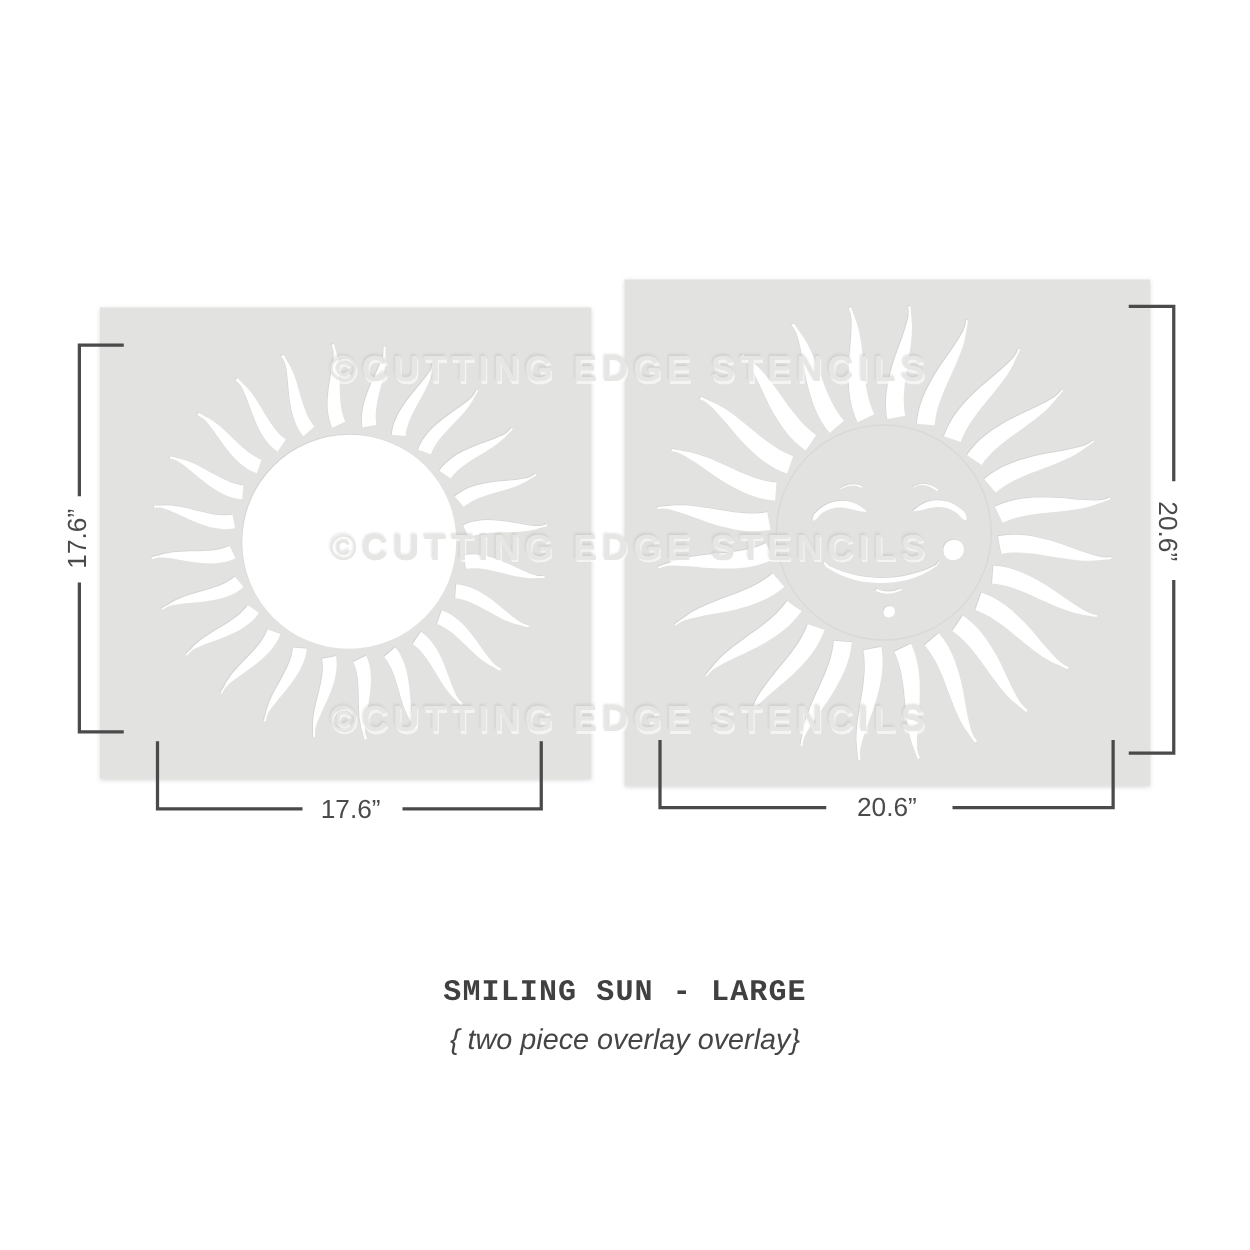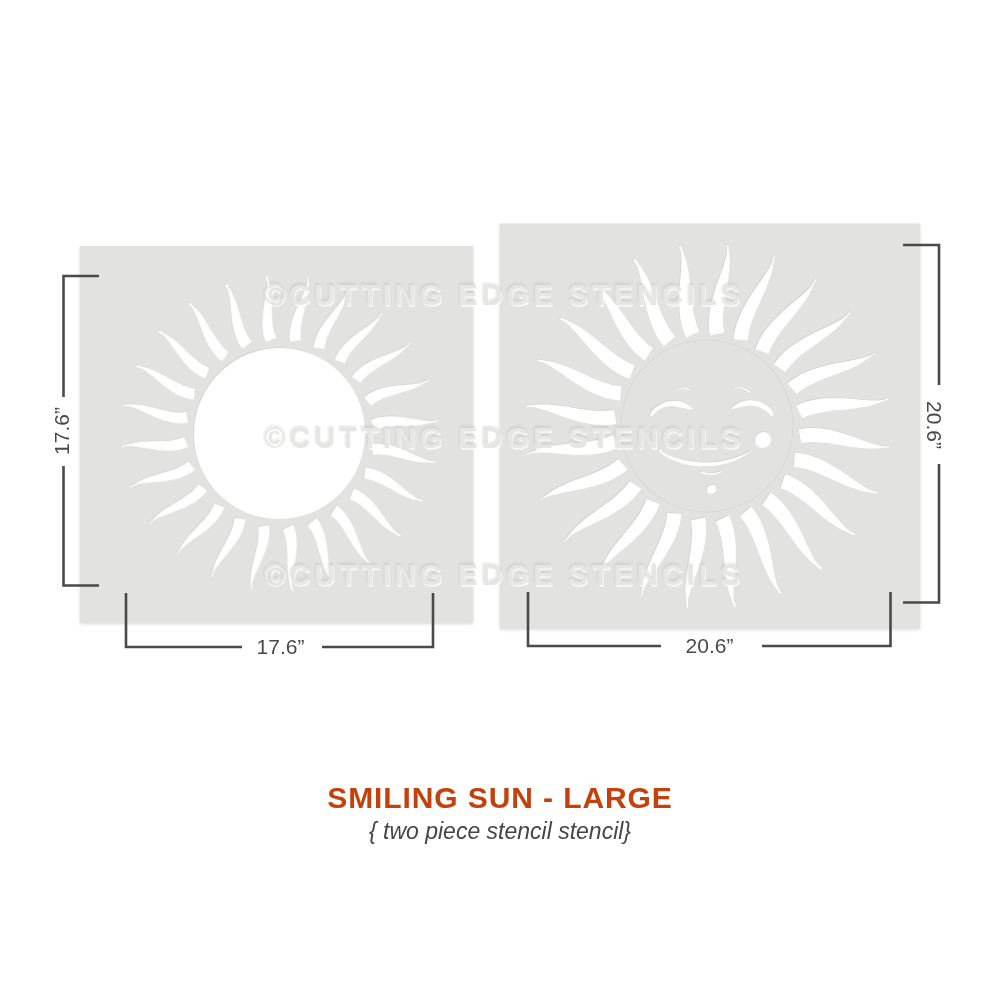--- a/index.html
+++ b/index.html
@@ -134,15 +134,15 @@
      <text x="504" y="448" fill="#e6e6e4">©CUTTING EDGE STENCILS</text>
    </g>
    <g>
      <text x="504" y="585" fill="#b5b5b3" transform="translate(-0.8,-1.6)" opacity="0.38" filter="url(#wblur)">©CUTTING EDGE STENCILS</text>
      <text x="504" y="585" fill="#ffffff" transform="translate(1,1.8)" opacity="0.65">©CUTTING EDGE STENCILS</text>
      <text x="504" y="585" fill="#e6e6e4">©CUTTING EDGE STENCILS</text>
    </g>
  </g>
 </svg>
 
-<div class="cap" style="top:781px;font-size:30px;font-weight:bold;letter-spacing:0.9px;color:#c2410c;">SMILING SUN - LARGE</div>
-<div class="cap" style="top:818px;font-size:23px;font-style:italic;color:#454545;">{ two piece stencil stencil}</div>
+<div class="cap" style="top:781px;font-size:24px;font-weight:bold;letter-spacing:0.9px;color:#404040;font-family:Liberation Mono, monospace;">SMILING SUN - LARGE</div>
+<div class="cap" style="top:818px;font-size:23px;font-style:italic;color:#454545;">{ two piece overlay overlay}</div>
 </div>
 
 </body></html>

